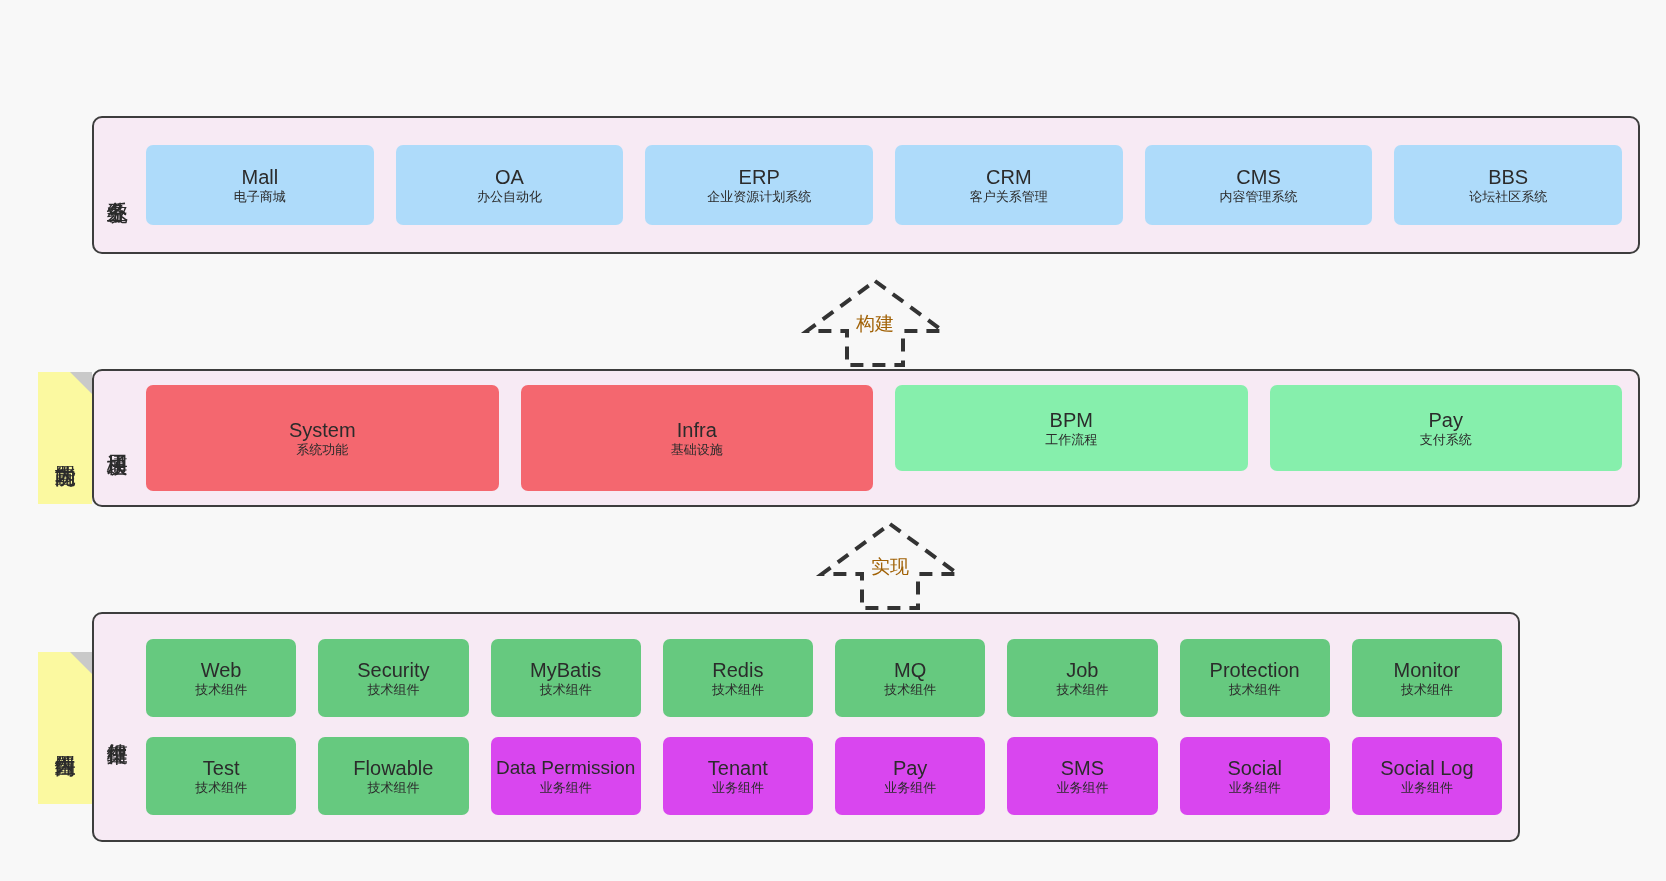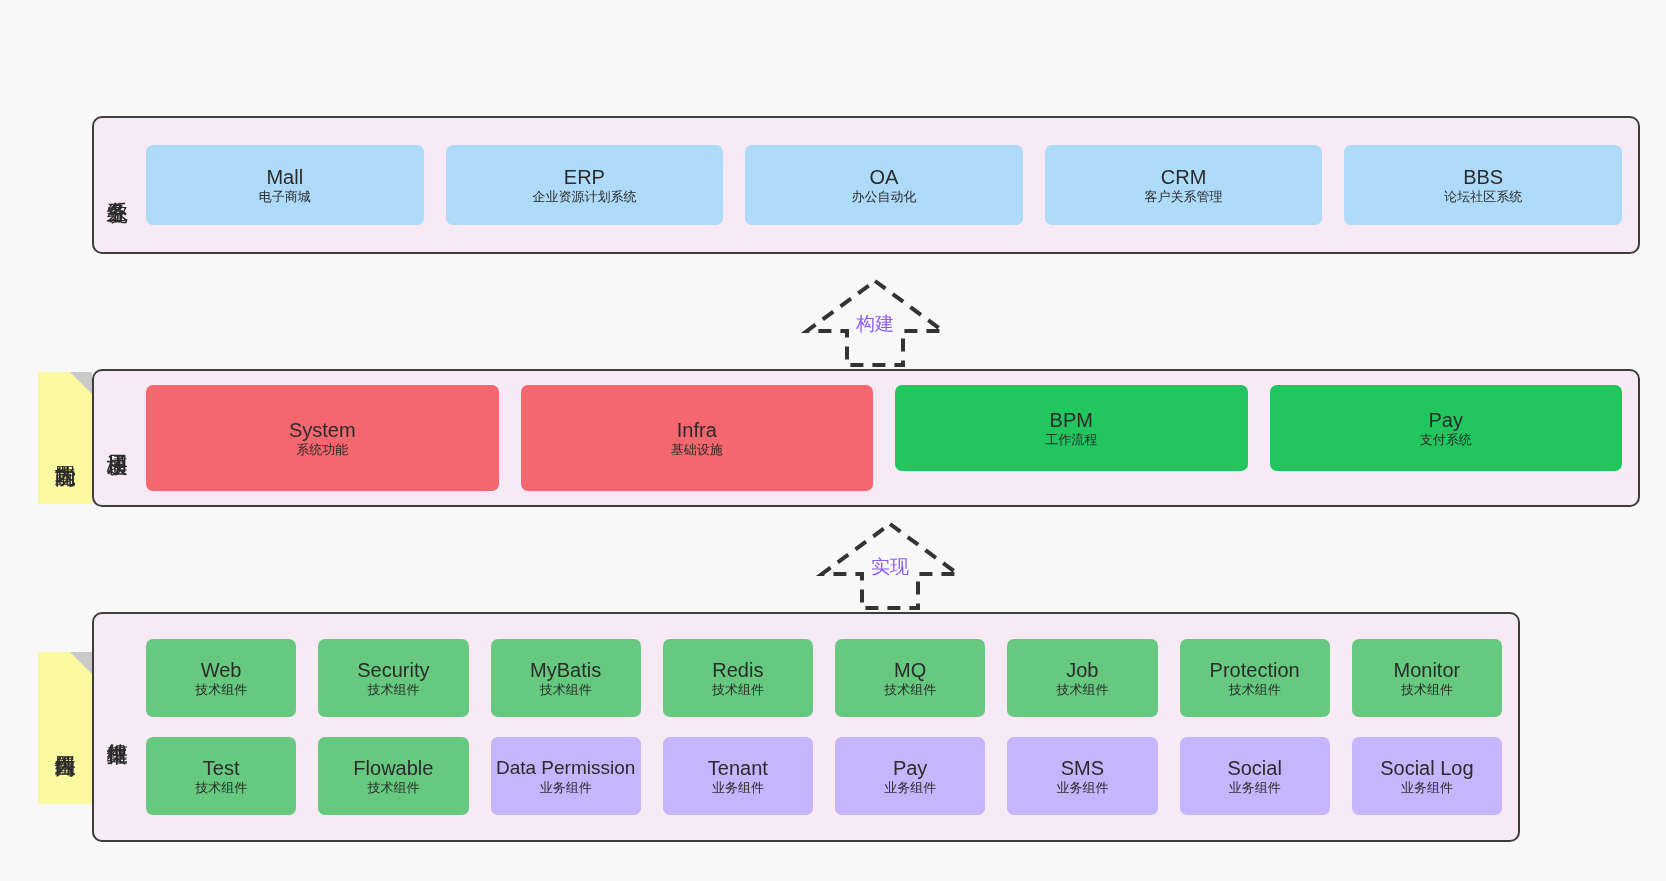--- a/index.html
+++ b/index.html
@@ -77,23 +77,23 @@
     line-height: 1.22;
     box-sizing: border-box;
     padding: 6px 4px;
   }
   .card .t1 { font-size: 20px; }
   .card .t2 { font-size: 13px; }
   .card.three .t1 { font-size: 19px; }
 
   .card.blue   { background: #aedbfa; height: 80px; }
   .card.red    { background: #f4676f; height: 106px; }
-  .card.pink   { background: #22c55e; height: 86px; }
+  .card.pink   { background: #86efac; height: 86px; }
   .card.green  { background: #66c97f; height: 78px; }
-  .card.lgreen { background: #c4b5fd; height: 78px; }
+  .card.lgreen { background: #d946ef; height: 78px; }
 
   
   .note {
     position: absolute;
     background: #fbf9a0;
     width: 54px;
     box-sizing: border-box;
     display: flex;
     align-items: center;
     justify-content: center;
@@ -121,21 +121,21 @@
   .arrow {
     position: absolute;
   }
   .arrow svg { display: block; }
   .arrow-label {
     position: absolute;
     left: 0;
     width: 100%;
     text-align: center;
     font-size: 19px;
-    color: #8b5cf6;
+    color: #a16207;
     background: transparent;
   }
 
   
   #band-business { left: 92px; top: 116px;  width: 1548px; height: 138px; }
   #band-common   { left: 92px; top: 369px;  width: 1548px; height: 138px; }
   #band-framework{ left: 92px; top: 612px;  width: 1428px; height: 230px; }
 
   #note-common    { left: 38px; top: 372px; height: 132px; }
   #note-framework { left: 38px; top: 652px; height: 152px; }
@@ -152,30 +152,34 @@
 
   <div class="band" id="band-business">
     <div class="band-title">业务系统</div>
     <div class="band-body">
       <div class="row">
         <div class="card blue">
           <span class="t1">Mall</span>
           <span class="t2">电子商城</span>
         </div>
         <div class="card blue">
+          <span class="t1">OA</span>
+          <span class="t2">办公自动化</span>
+        </div>
+        <div class="card blue">
           <span class="t1">ERP</span>
           <span class="t2">企业资源计划系统</span>
         </div>
         <div class="card blue">
-          <span class="t1">OA</span>
-          <span class="t2">办公自动化</span>
-        </div>
-        <div class="card blue">
           <span class="t1">CRM</span>
           <span class="t2">客户关系管理</span>
+        </div>
+        <div class="card blue">
+          <span class="t1">CMS</span>
+          <span class="t2">内容管理系统</span>
         </div>
         <div class="card blue">
           <span class="t1">BBS</span>
           <span class="t2">论坛社区系统</span>
         </div>
       </div>
     </div>
   </div>
 
   <div class="arrow" id="arrow-build">

